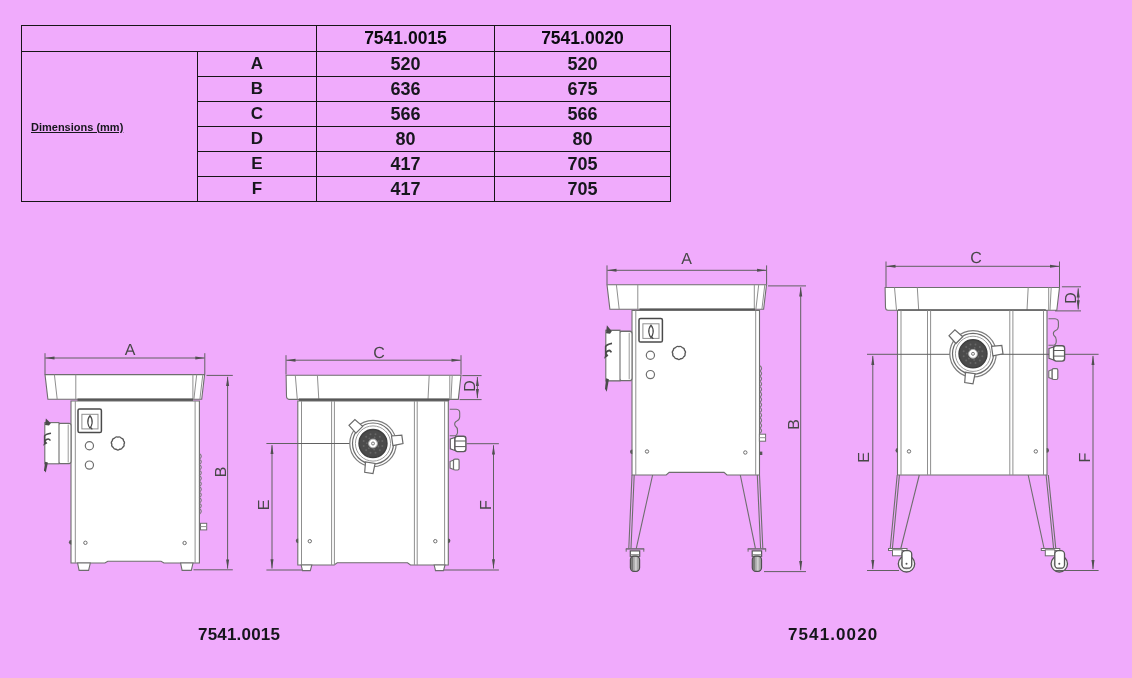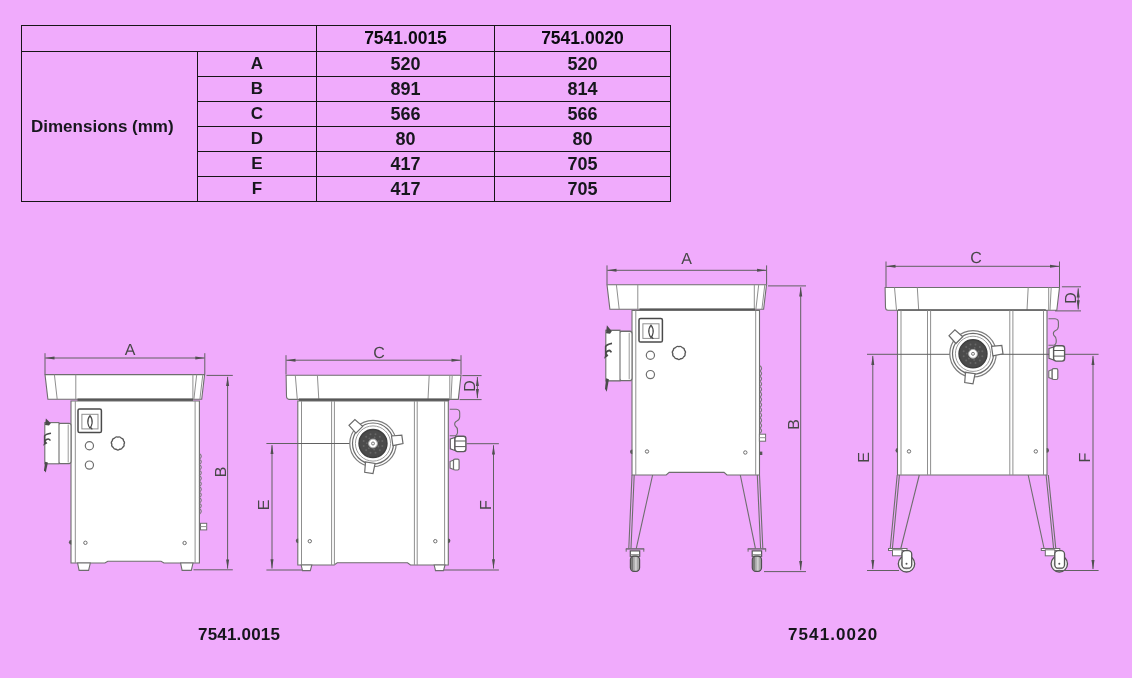--- a/index.html
+++ b/index.html
@@ -2,21 +2,21 @@
 <html><head>
 <meta charset="utf-8">
 <style>
 html,body{margin:0;padding:0;background:#fff;}
 body{font-family:"Liberation Sans",sans-serif;width:1132px;height:678px;overflow:hidden;-webkit-font-smoothing:antialiased;}
 #stage{position:relative;width:1132px;height:678px;background:#f0abfc;padding-left:26px;}
 table{position:absolute;left:21px;top:25px;border-collapse:collapse;table-layout:fixed;width:649px;color:#15151b;}
 td{border:1px solid #161616;padding:0;text-align:center;vertical-align:middle;font-size:18px;font-weight:700;color:#17171d;}
 td.hd{font-size:17.5px;color:#0b0b10;}
 td.ltr{font-size:17px;}
-td.dim{text-align:left;padding-left:9px;font-size:17px;}
+td.dim{text-align:left;padding-left:9px;font-size:11px;text-decoration:underline;}
 svg{position:absolute;left:0;top:0;}
 .cap{position:absolute;font-size:17px;font-weight:700;color:#15151b;letter-spacing:.2px;}
 </style>
 </head>
 <body>
 <div id="stage">
 <table>
 <colgroup>
         <col style="width:176px">
         <col style="width:119px">
@@ -30,22 +30,22 @@
           <td class="hd">7541.0020</td>
         </tr>
 <tr style="height:25px">
           <td class="dim" rowspan="6">Dimensions (mm)</td>
           <td class="ltr">A</td>
           <td>520</td>
           <td>520</td>
         </tr>
 <tr style="height:25px">
           <td class="ltr">B</td>
-          <td>891</td>
-          <td>814</td>
+          <td>636</td>
+          <td>675</td>
         </tr>
 <tr style="height:25px">
           <td class="ltr">C</td>
           <td>566</td>
           <td>566</td>
         </tr>
 <tr style="height:25px">
           <td class="ltr">D</td>
           <td>80</td>
           <td>80</td>

